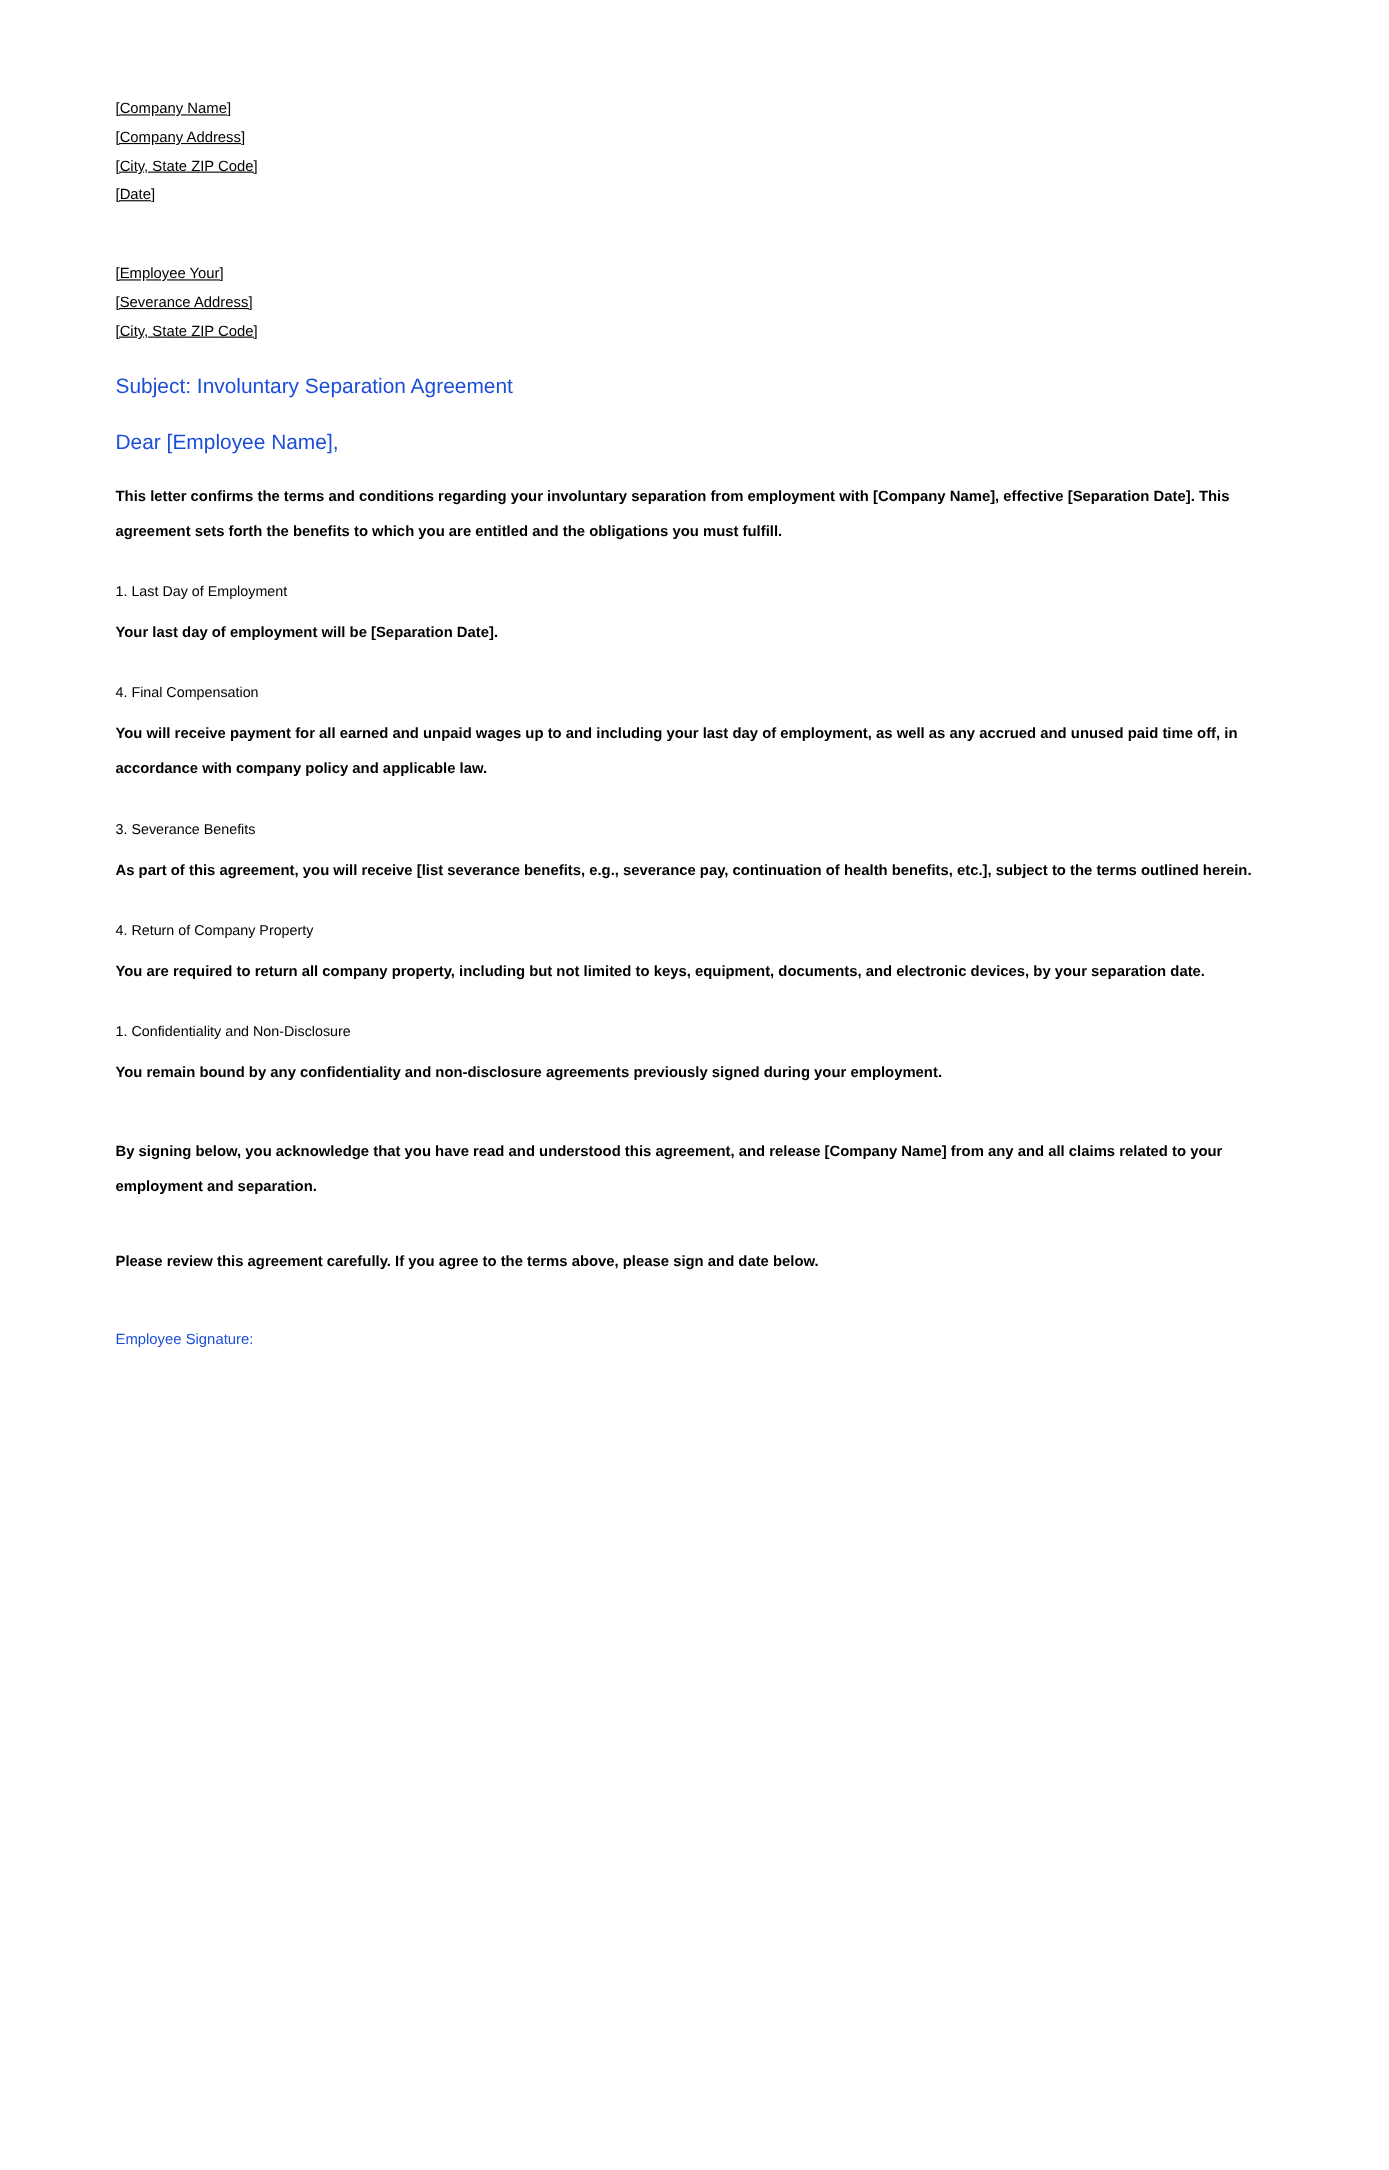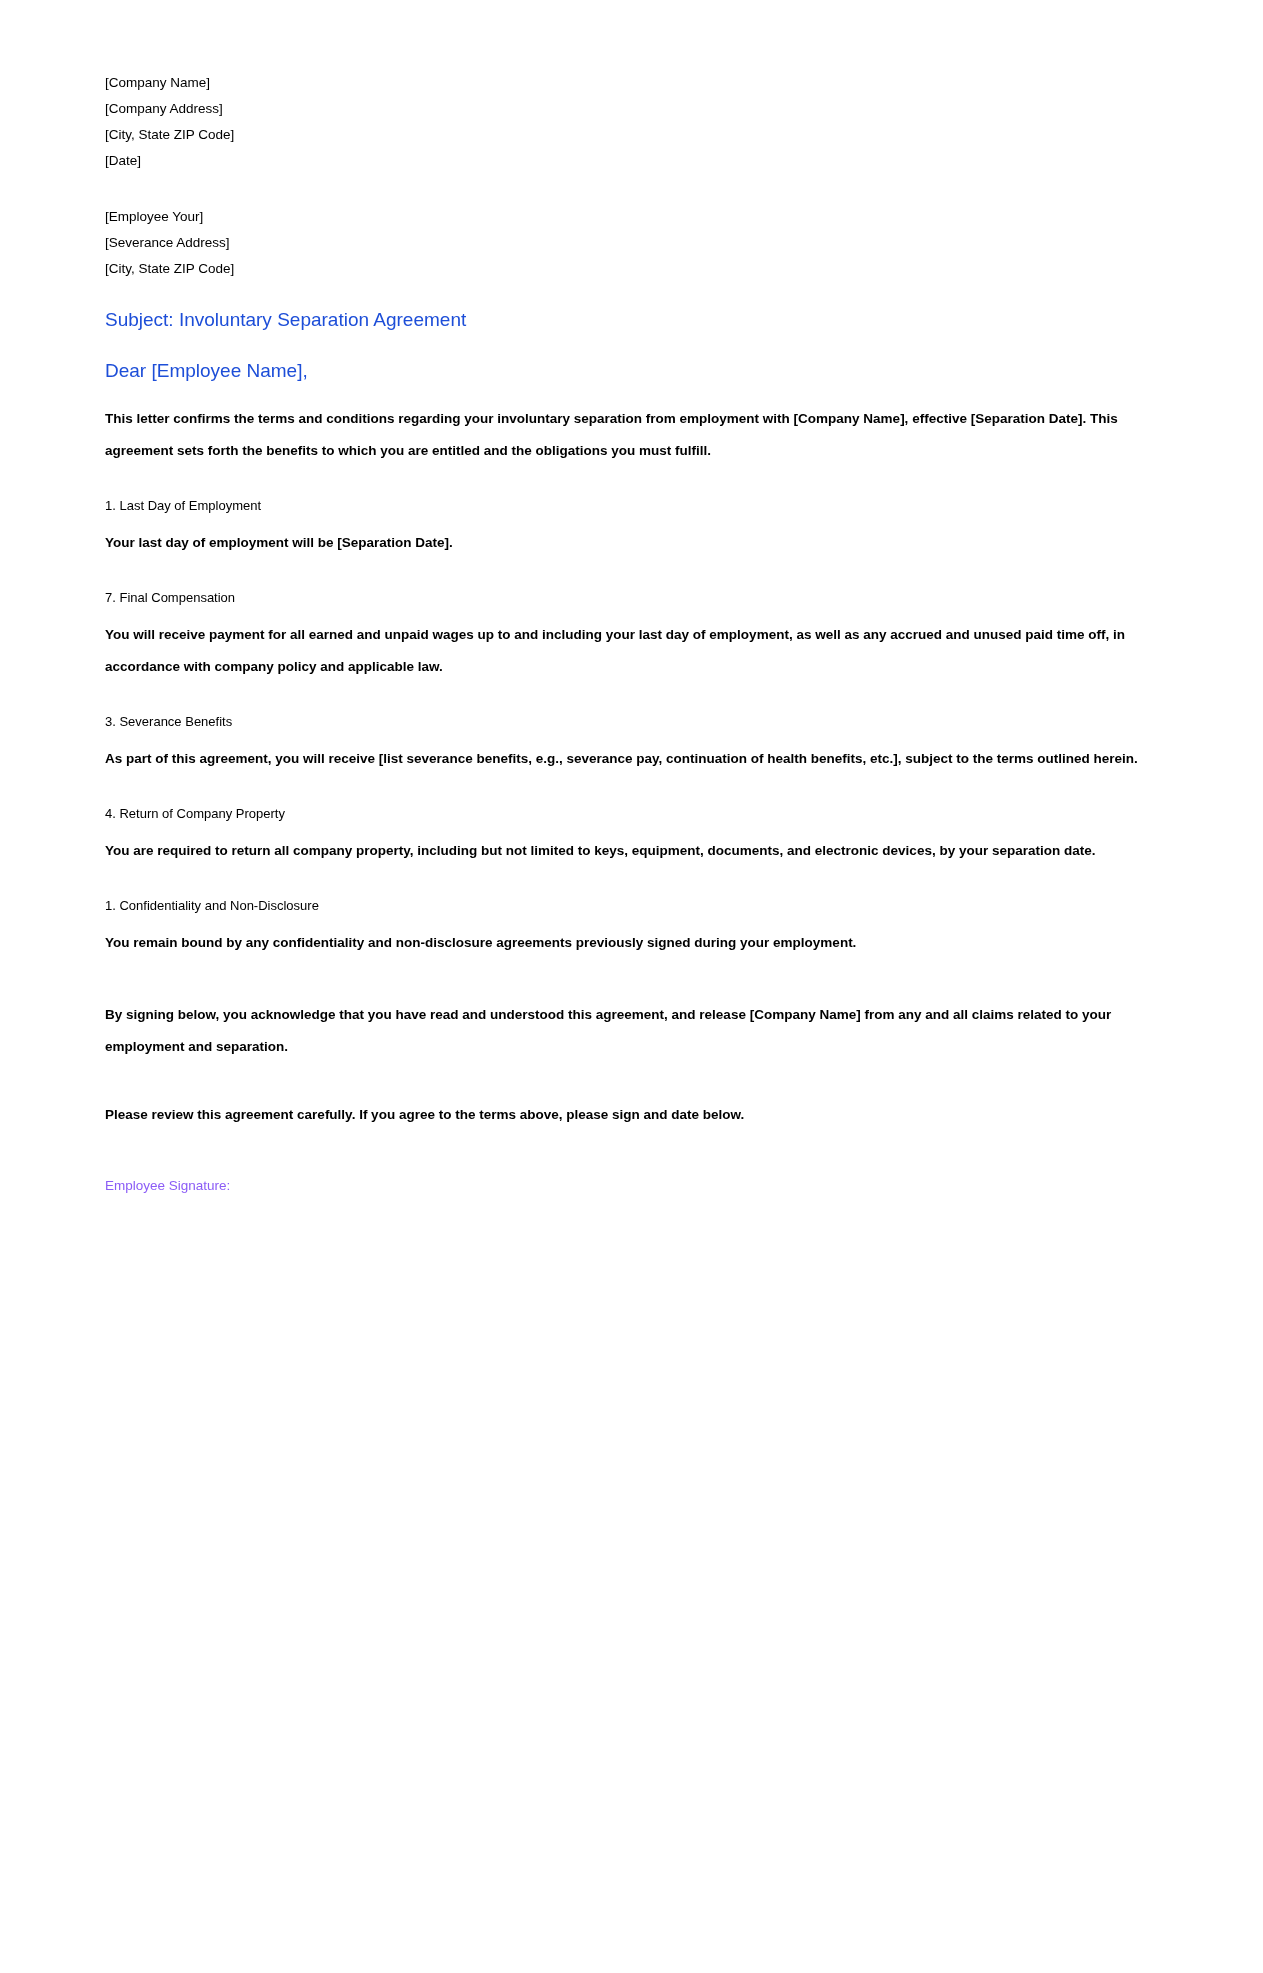--- a/index.html
+++ b/index.html
@@ -22,21 +22,22 @@
     overflow: hidden;
   }
   .content {
     position: absolute;
     left: 105px;
     top: 70px;
     width: 1035px;
   }
   
   .addr-block {
-    margin: 0 0 0 0;
+    margin: 16px 0 0 0;
+    text-decoration: underline;
   }
   .addr-line {
     font-size: 13.5px;
     line-height: 26px;
     color: #000;
     white-space: nowrap;
   }
   .gap-sm  { height: 19px; }
   .gap-md  { height: 25px; }
   .gap-lg  { height: 30px; }
@@ -64,21 +65,21 @@
     font-weight: normal;
     line-height: 20px;
     color: #000;
     margin: 0;
   }
   .sec-head-gap { height: 29px; }
   .sec-body-gap { height: 11px; }
   .sig-line {
     font-size: 13.5px;
     line-height: 26px;
-    color: #8b5cf6;
+    color: #1d4ed8;
   }
 </style>
 </head>
 <body>
 
 <div class="page">
   <div class="content">
 
     <div class="addr-block">
       <div class="addr-line">[Company Name]</div>
@@ -106,21 +107,21 @@
     <div class="gap-sm"></div>
 
     <p class="para">This letter confirms the terms and conditions regarding your involuntary separation from employment with [Company Name], effective [Separation Date]. This agreement sets forth the benefits to which you are entitled and the obligations you must fulfill.</p>
 
     <div class="sec-head-gap"></div>
     <div class="heading">1. Last Day of Employment</div>
     <div class="sec-body-gap"></div>
     <p class="para">Your last day of employment will be [Separation Date].</p>
 
     <div class="sec-head-gap"></div>
-    <div class="heading">7. Final Compensation</div>
+    <div class="heading">4. Final Compensation</div>
     <div class="sec-body-gap"></div>
     <p class="para">You will receive payment for all earned and unpaid wages up to and including your last day of employment, as well as any accrued and unused paid time off, in accordance with company policy and applicable law.</p>
 
     <div class="sec-head-gap"></div>
     <div class="heading">3. Severance Benefits</div>
     <div class="sec-body-gap"></div>
     <p class="para">As part of this agreement, you will receive [list severance benefits, e.g., severance pay, continuation of health benefits, etc.], subject to the terms outlined herein.</p>
 
     <div class="sec-head-gap"></div>
     <div class="heading">4. Return of Company Property</div>

